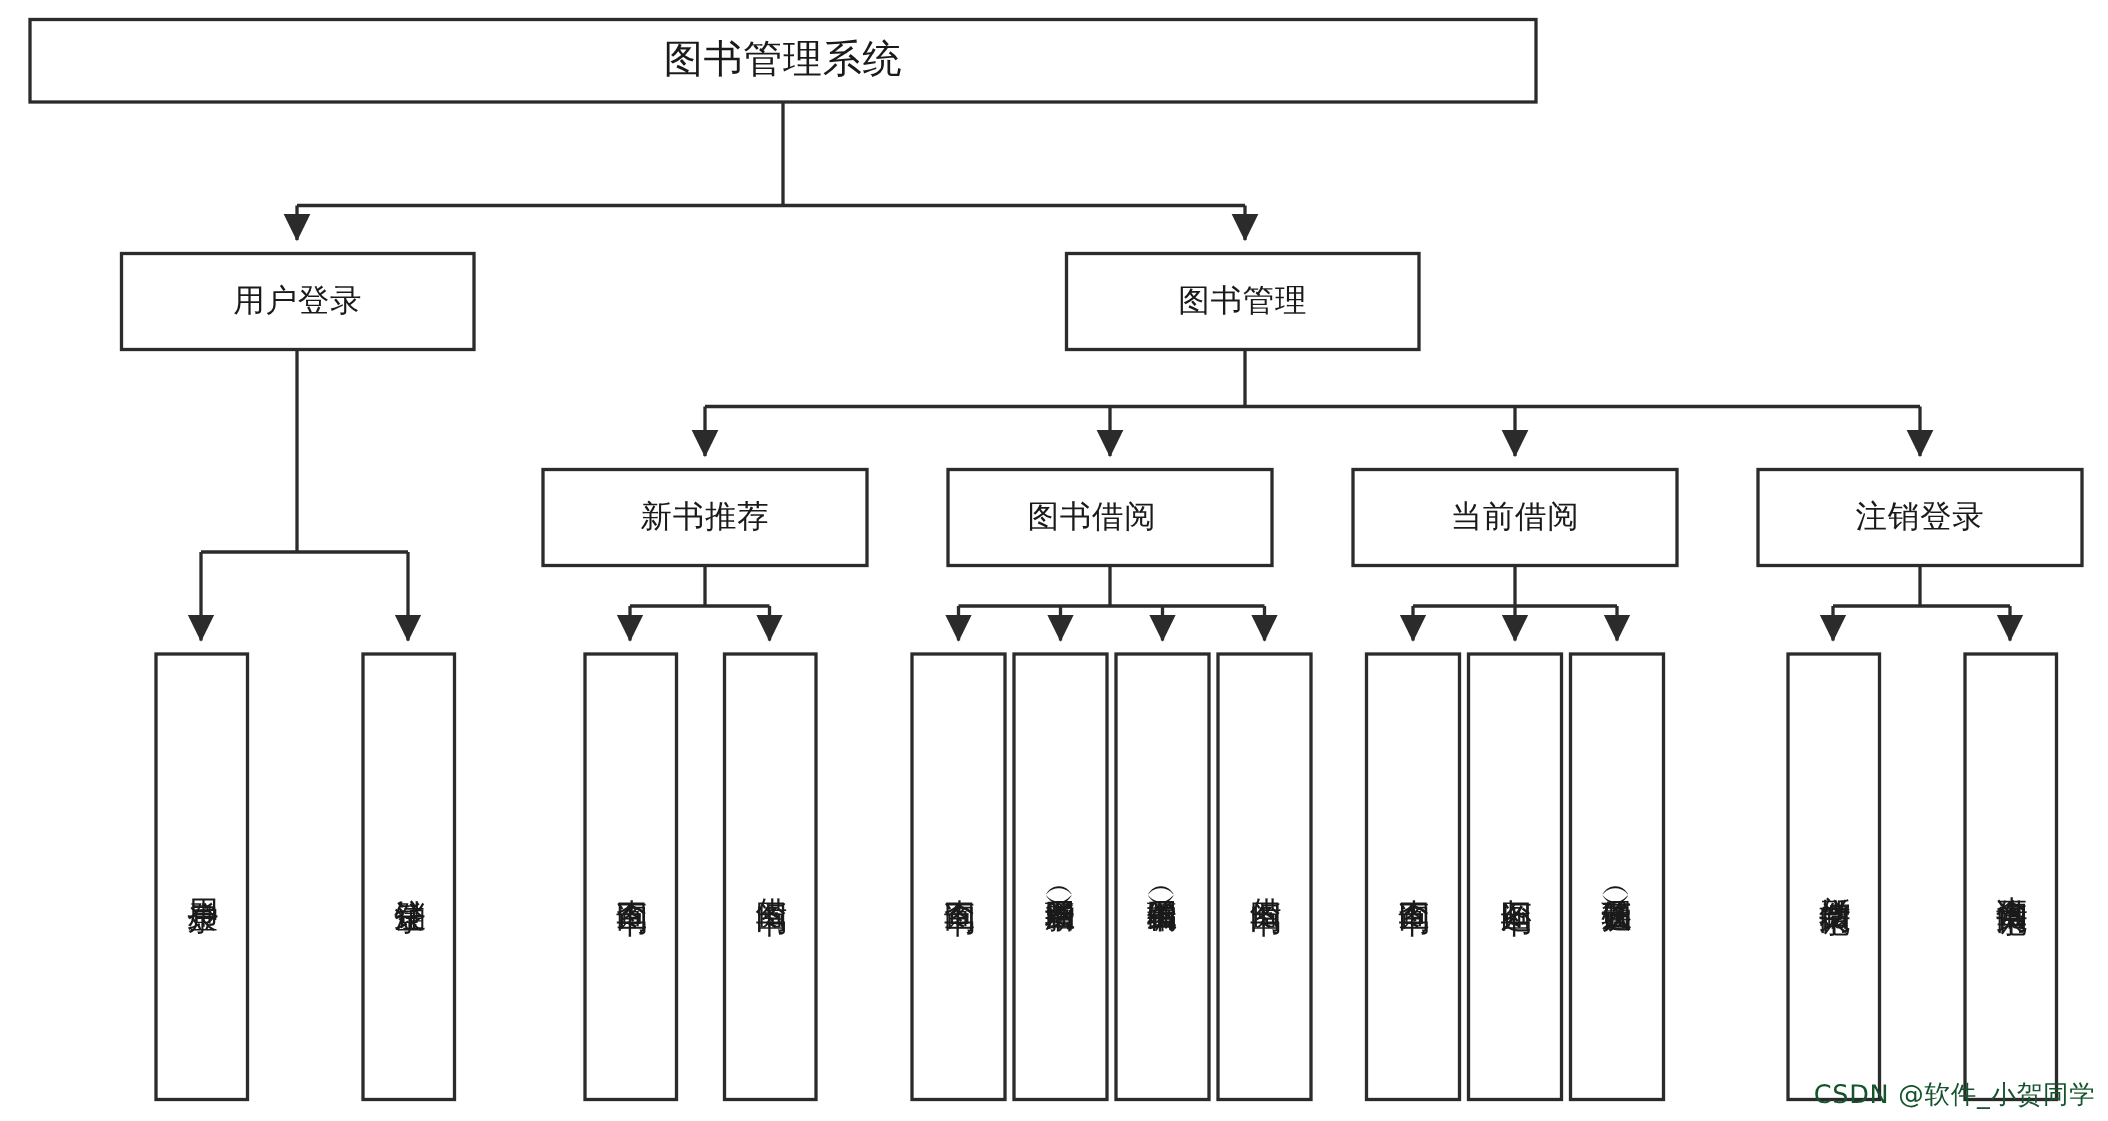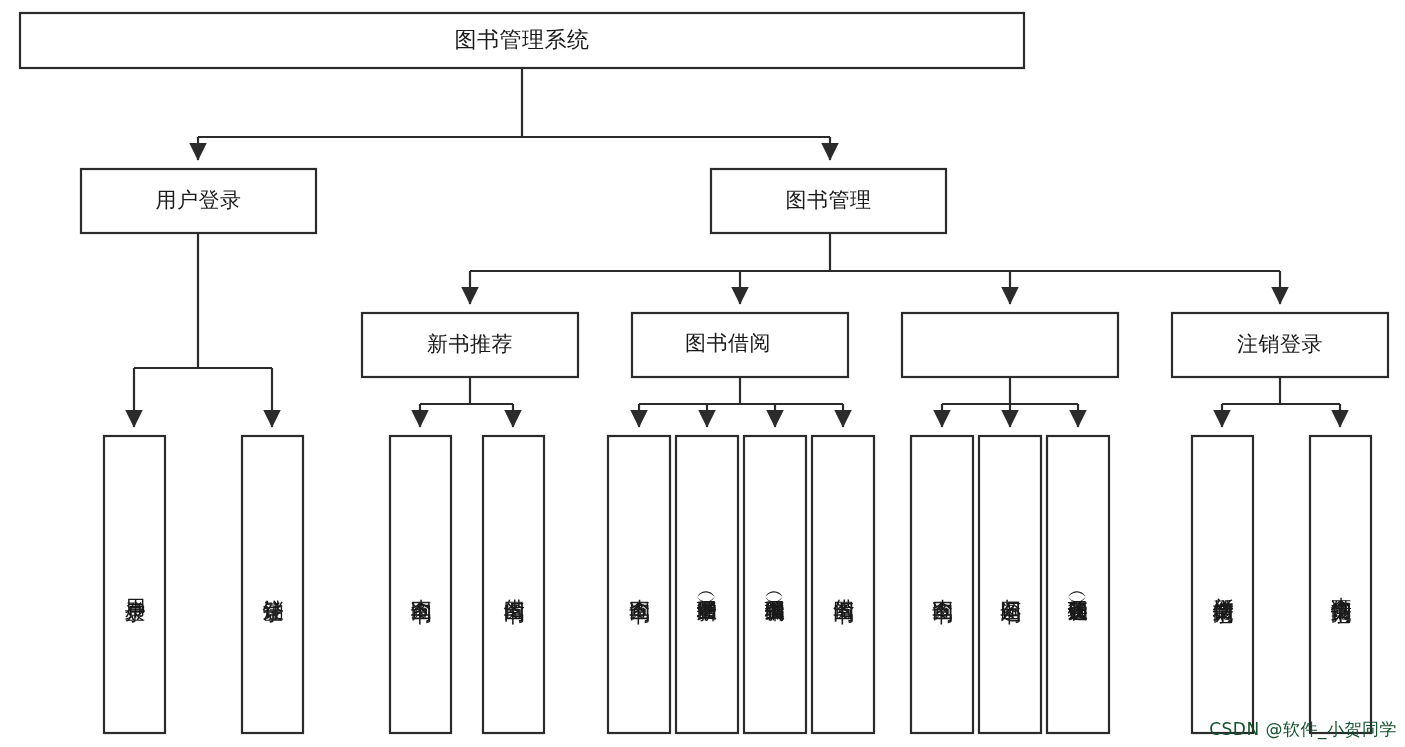--- a/index.html
+++ b/index.html
@@ -52,21 +52,21 @@
     font-family: "DejaVu Sans", "Liberation Sans", sans-serif;
     box-sizing: border-box;
     pointer-events: none;
   }
   .h-label {
     font-size: 21px;
     letter-spacing: 0.5px;
     line-height: 1.1;
   }
   .h-label.root {
-    font-size: 22px;
+    font-size: 26px;
     border-radius: 24px;
   }
   .v-label {
     writing-mode: vertical-rl;
     text-orientation: upright;
     font-size: 21px;
     line-height: 1.12;
     letter-spacing: 1.5px;
     white-space: nowrap;
   }
@@ -180,21 +180,22 @@
     <rect class="node-rect" x="1192" y="436" width="61" height="297"></rect>
     <rect class="node-rect" x="1310" y="436" width="61" height="297"></rect>
   </svg>
 
   <div class="node-label h-label root" style="left:20px; top:13px; width:1004px; height:55px;">图书管理系统</div>
 
   <div class="node-label h-label" style="left:81px; top:169px; width:235px; height:64px;">用户登录</div>
   <div class="node-label h-label" style="left:362px; top:313px; width:216px; height:64px;">新书推荐</div>
 
   <div class="node-label h-label" style="left:711px; top:169px; width:235px; height:64px;">图书管理</div>
-  <div class="node-label h-label" style="left:632px; top:313px; width:192px; height:64px;font-family:Liberation Mono, monospace;">图书借阅</div>
+  <div class="node-label h-label" style="left:632px; top:313px; width:192px; height:64px;">图书借阅</div>
+  <div class="node-label h-label" style="left:902px; top:313px; width:216px; height:64px;">当前借阅</div>
   <div class="node-label h-label" style="left:1172px; top:313px; width:216px; height:64px;">注销登录</div>
 
   <div class="node-label" style="left:104px; top:436px; width:61px; height:297px;">
     <span class="v-label">用户登录</span>
   </div>
   <div class="node-label" style="left:242px; top:436px; width:61px; height:297px;">
     <span class="v-label">注销登录</span>
   </div>
 
   <div class="node-label" style="left:390px; top:436px; width:61px; height:297px;">

